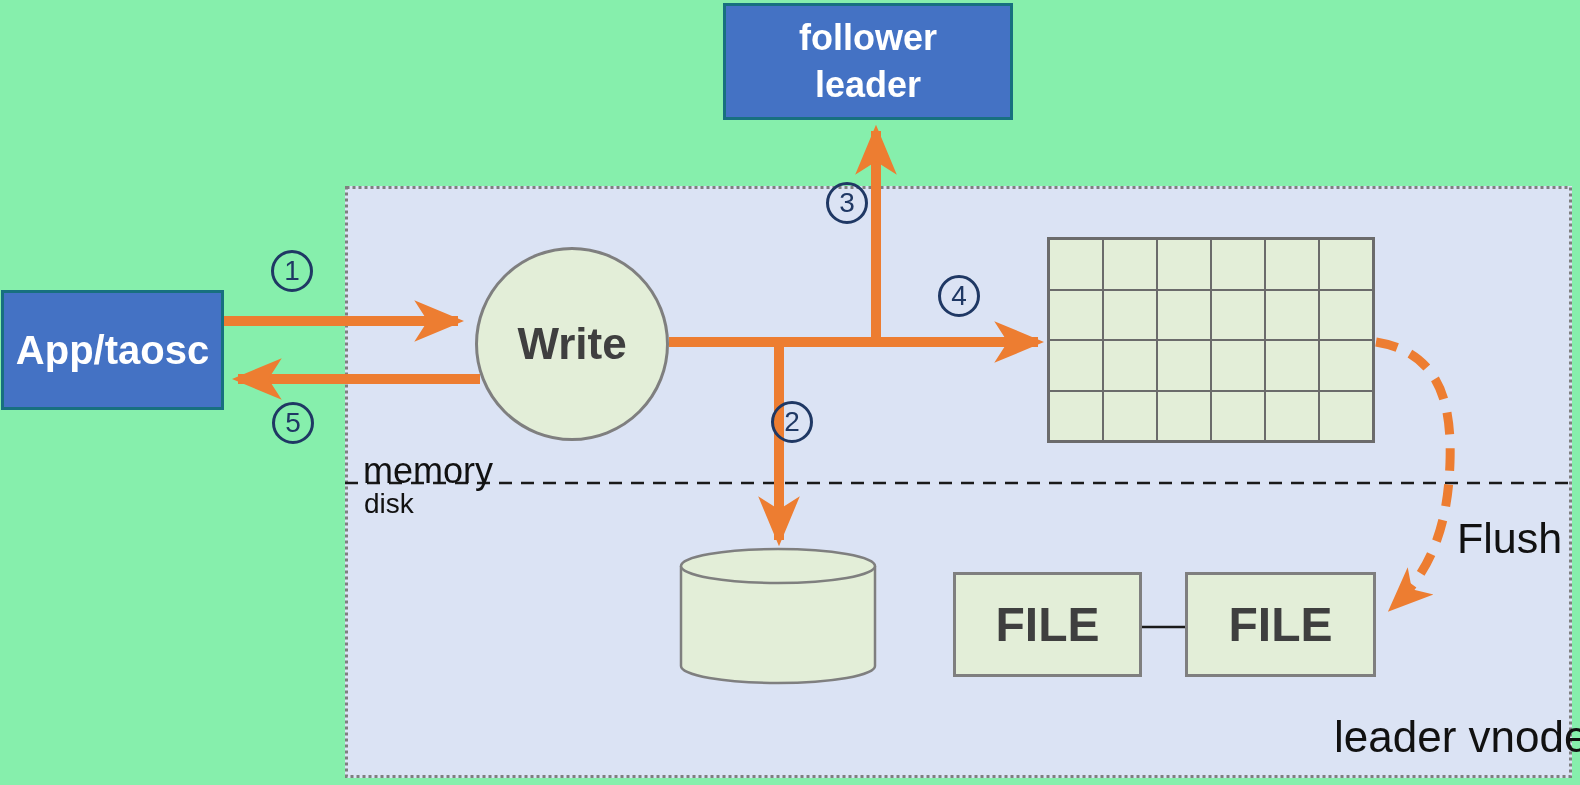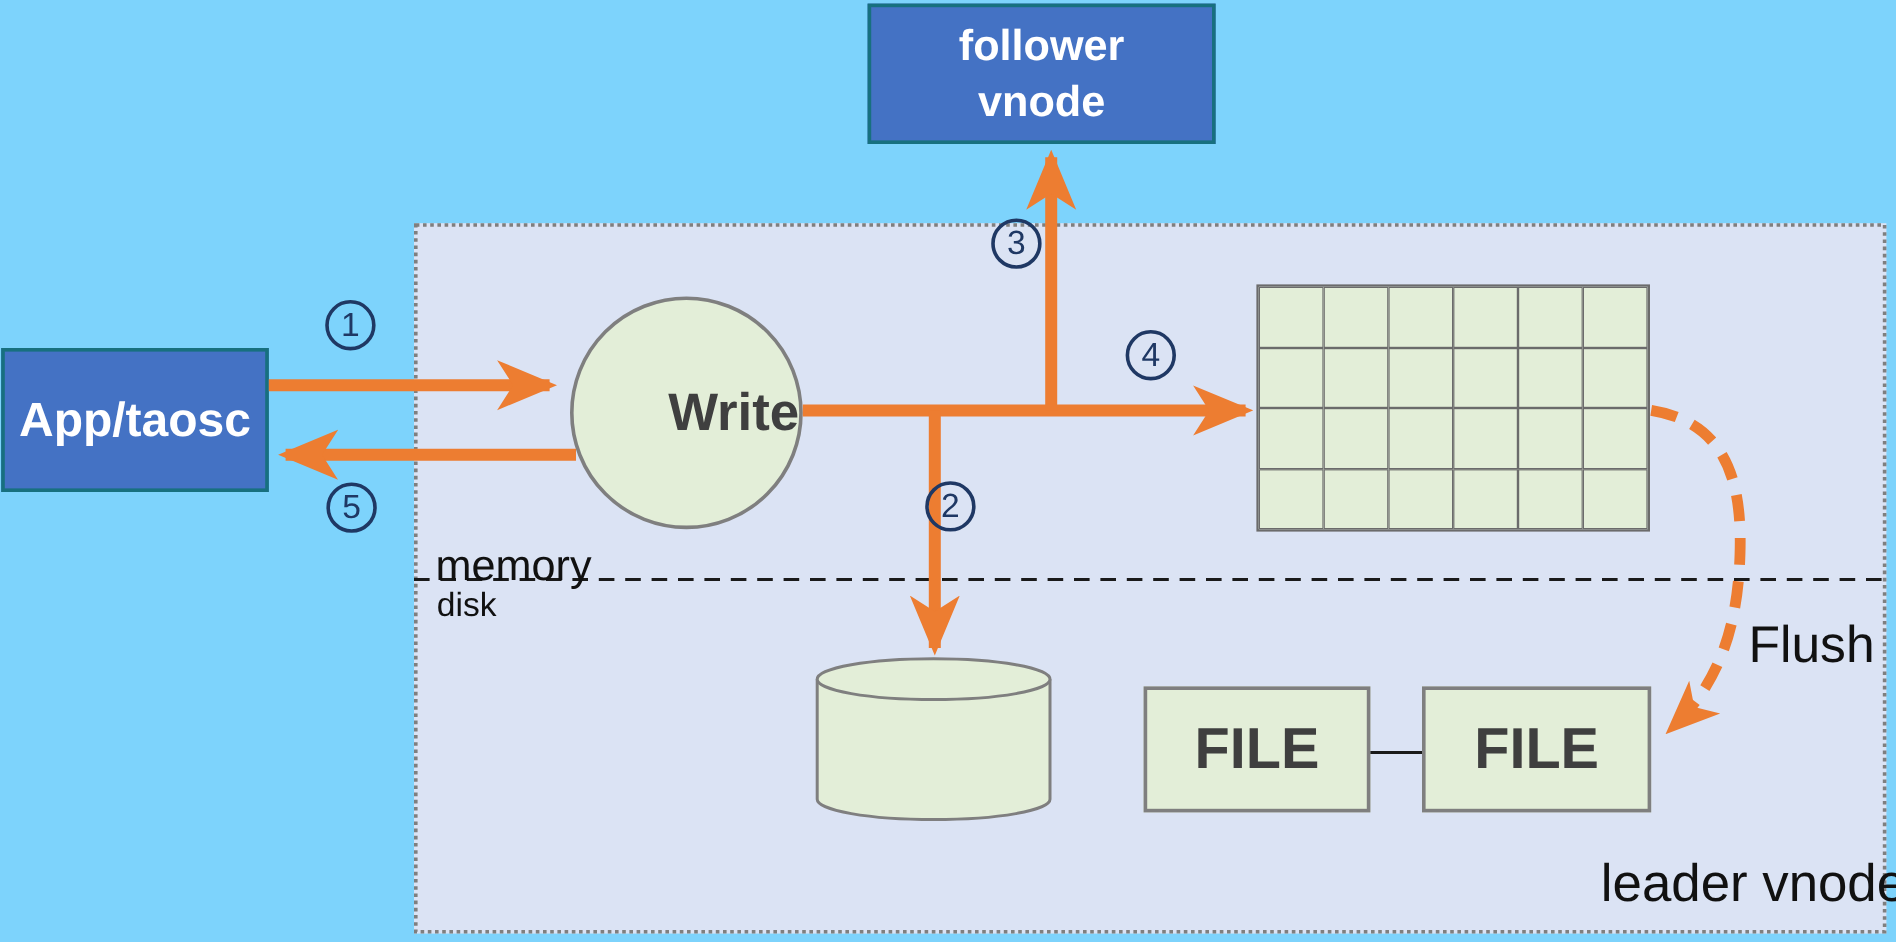--- a/index.html
+++ b/index.html
@@ -2,38 +2,38 @@
 <html style="--orange: #ED7D31; --navy: #1F3864; --box-blue: #4472C4; --box-blue-border: #17707F; --panel-fill: #DBE3F4; --panel-border: #7F7F7F; --shape-green: #E3EED8; --shape-border: #7F7F7F; --grid-line: #6B6B6B; --text-dark: #3F3F3F; --text-black: #111111;"><head>
 <meta charset="utf-8">
 <style>
   :root{
     --orange:#ED7D31; --navy:#1F3864; --box-blue:#4472C4; --box-blue-border:#17707F;
     --panel-fill:#DBE3F4; --panel-border:#7F7F7F; --shape-green:#E3EED8;
     --shape-border:#7F7F7F; --grid-line:#6B6B6B; --text-dark:#3F3F3F; --text-black:#111111;
   }
   html,body{margin:0;padding:0;background:#000;}
   .stage{
-    position:relative;width:1580px;height:785px;overflow:hidden;background:#7dd3fc;
+    position:relative;width:1580px;height:785px;overflow:hidden;background:#86efac;
     font-family:"Liberation Sans", sans-serif;
   }
   .panel{
     position:absolute;left:345px;top:186px;width:1227px;height:592px;
     background:var(--panel-fill);z-index:1;
   }
   .bluebox{
     position:absolute;display:flex;align-items:center;justify-content:center;
     background:var(--box-blue);border:3px solid var(--box-blue-border);
     color:#fff;font-weight:bold;text-align:center;box-sizing:border-box;z-index:2;
   }
   .app-box{left:1px;top:290px;width:223px;height:120px;font-size:40px;}
   .follower-box{left:723px;top:3px;width:290px;height:117px;font-size:36px;line-height:1.3;flex-direction:column;}
   .write-circle{
     position:absolute;left:475px;top:247px;width:194px;height:194px;border-radius:50%;
     background:var(--shape-green);border:3px solid var(--shape-border);box-sizing:border-box;
-    display:flex;align-items:center;justify-content:flex-end;
+    display:flex;align-items:center;justify-content:center;
     font-size:44px;font-weight:bold;color:var(--text-dark);z-index:2;
   }
   .memtable{
     position:absolute;left:1047px;top:237px;width:328px;height:206px;
     display:grid;border:2px solid var(--grid-line);box-sizing:border-box;z-index:2;
   }
   .memtable .cell{background:var(--shape-green);border:1px solid var(--grid-line);}
   .filebox{
     position:absolute;top:572px;height:105px;background:var(--shape-green);
     border:3px solid var(--shape-border);box-sizing:border-box;
@@ -66,21 +66,21 @@
 </style>
 </head>
 <body>
 
 <div class="stage">
 
   <div class="panel"></div>
 
   <div class="bluebox follower-box">
     <span>follower</span>
-    <span>vnode</span>
+    <span>leader</span>
   </div>
 
   <div class="bluebox app-box">
     <span>App/taosc</span>
   </div>
 
   <div class="write-circle">
     <span>Write</span>
   </div>
 

